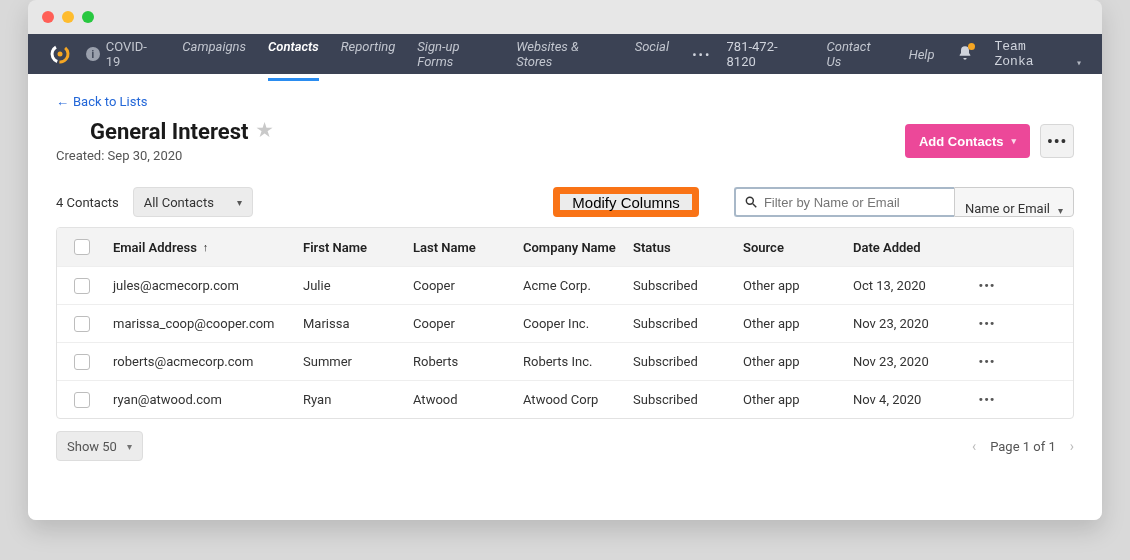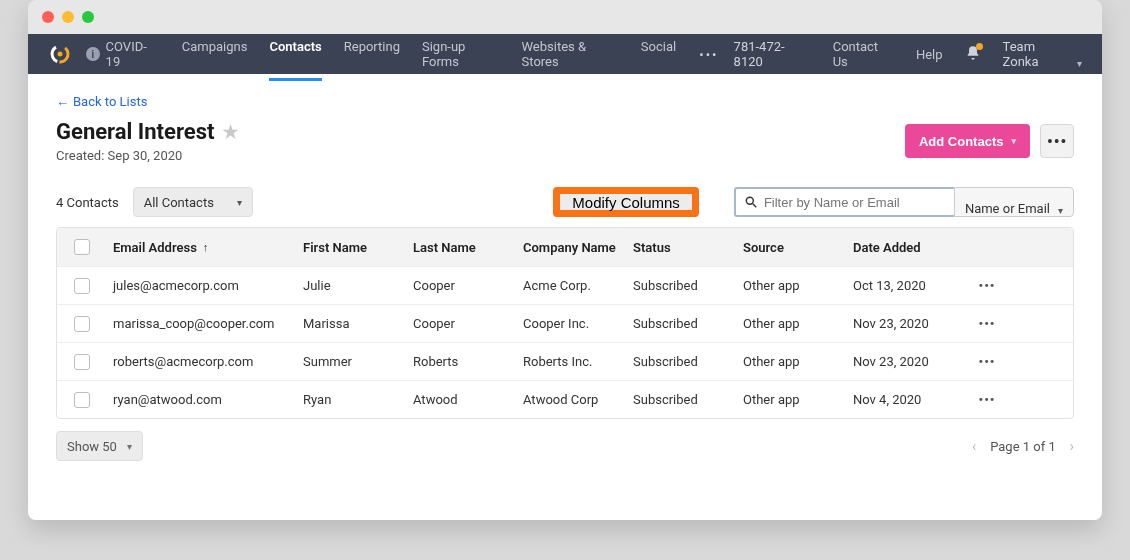--- a/index.html
+++ b/index.html
@@ -43,44 +43,44 @@
     color: #cfd3dc;
     font-size: 13px;
     gap: 14px;
   }
   .logo {
     width: 24px; height: 24px;
     position: relative;
   }
   .logo svg { display:block; }
   .nav-left { display:flex; align-items:center; gap: 22px; }
-  .nav-item { cursor:pointer; color:#c2c6cf; position:relative; }
+  .nav-item { cursor:pointer; color:#c2c6cf; position:relative;font-style:italic; }
   .nav-item.active { color:#fff; font-weight:600; }
   .nav-item.active::after {
     content:""; position:absolute; left:0; right:0; bottom:-12px; height:3px; background:#2a8cf0;
   }
   .covid { display:flex; align-items:center; gap:6px; color:#c2c6cf; }
   .info-icon { width:14px; height:14px; border-radius:50%; background:#9aa0ad; color:#3b4254; font-size:10px; font-weight:700; display:flex; align-items:center; justify-content:center; }
   .nav-more { width:22px; text-align:center; cursor:pointer; letter-spacing:2px; }
   .nav-right { margin-left:auto; display:flex; align-items:center; gap:22px; }
   .bell { position:relative; }
   .bell-dot { position:absolute; top:-2px; right:-2px; width:7px; height:7px; border-radius:50%; background:#f5a623; }
-  .team-dd { display:flex; align-items:flex-end; gap:6px; cursor:pointer; color:#cfd3dc; }
+  .team-dd { display:flex; align-items:flex-end; gap:6px; cursor:pointer; color:#cfd3dc;font-family:Liberation Mono, monospace; }
   .chev { font-size:10px; opacity:.8; }
 
   .content {
     background:#fff;
     height: calc(520px - 34px - 40px);
     padding: 20px 28px 0 28px;
     overflow:auto;
   }
   .backlink { color:#2367d8; font-size:13px; display:flex; align-items:center; gap:4px; cursor:pointer; }
   .title-row { display:flex; align-items:center; justify-content:space-between; margin-top:10px; }
   .title-left { display:flex; flex-direction:column; gap:4px; }
-  .page-title { font-size:22px; font-weight:700; color:#1a1a1a; display:flex; align-items:center; gap:8px; }
+  .page-title { font-size:22px; font-weight:700; color:#1a1a1a; display:flex; align-items:flex-start; gap:8px;margin-left:34px; }
   .star { color:#c9c9c9; font-size:18px; cursor:pointer; }
   .created { font-size:13px; color:#555; }
   .title-right { display:flex; align-items:center; gap:10px; }
   .btn-primary {
     background:#ec4899; color:#fff; border:none; border-radius:4px;
     height:34px; padding:0 14px; font-size:13px; font-weight:600;
     display:flex; align-items:center; gap:8px; cursor:pointer;
   }
   .btn-primary .chev { font-size:9px; }
   .icon-btn {

